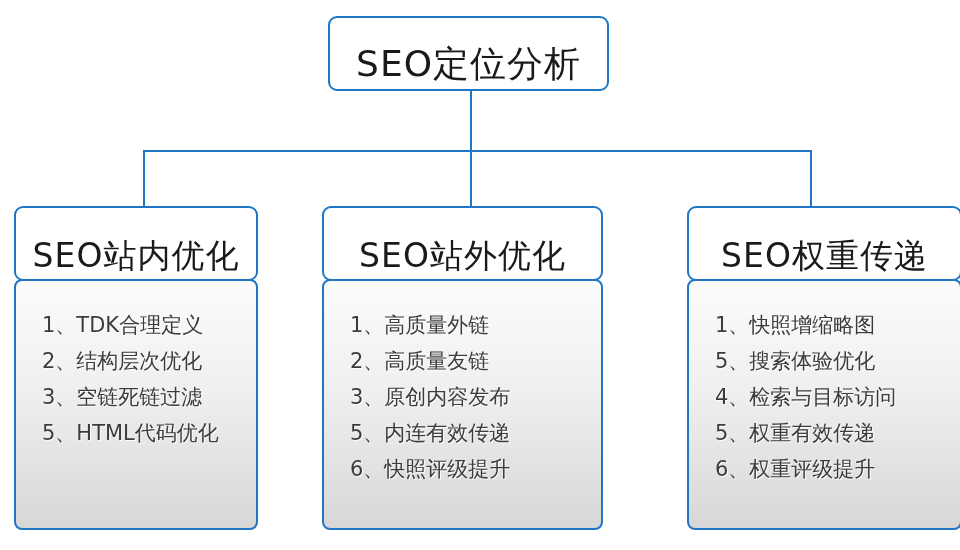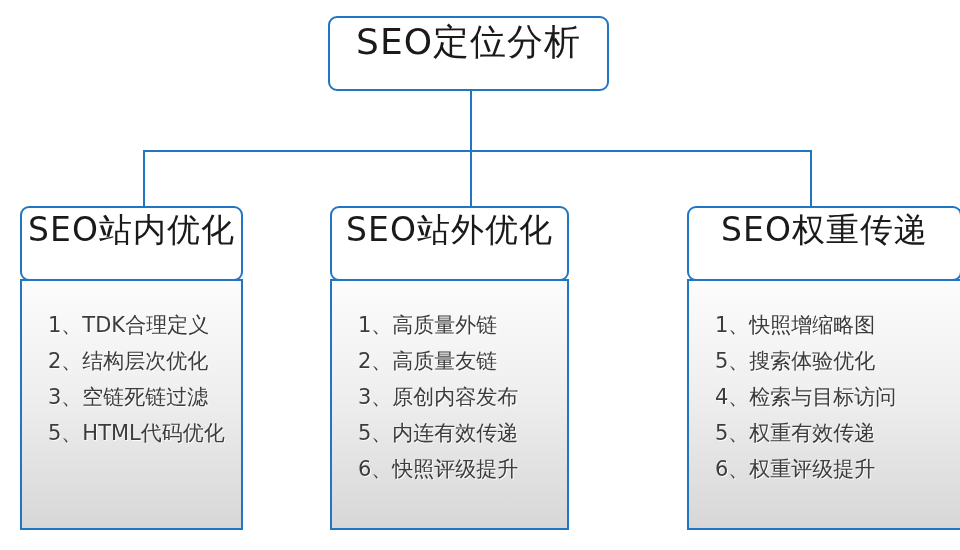--- a/index.html
+++ b/index.html
@@ -16,50 +16,50 @@
     overflow: hidden;
   }
   
   .node {
     position: absolute;
     box-sizing: border-box;
     background: #ffffff;
     border: 2px solid #2176c4;
     border-radius: 9px;
     display: flex;
-    align-items: flex-start;
+    align-items: flex-end;
     justify-content: center;
     color: #1a1a1a;
   }
   .root-node {
     left: 328px;
     top: 16px;
     width: 281px;
     height: 75px;
     font-size: 36px;
     letter-spacing: 1px;
   }
   .branch-header {
     top: 206px;
     height: 75px;
     font-size: 33px;
     letter-spacing: 1px;
     z-index: 2;
   }
-  .col1 { left: 20px;   width: 223px; }
-  .col2 { left: 330px; width: 239px; }
+  .col1 { left: 14px;   width: 244px; }
+  .col2 { left: 322px; width: 281px; }
   .col3 { left: 687px; width: 275px; }
   
   .branch-list {
     position: absolute;
     top: 279px;
     height: 251px;
     box-sizing: border-box;
     border: 2px solid #2176c4;
-    border-radius: 0;
+    border-radius: 8px;
     background: linear-gradient(to bottom, #fcfcfc 0%, #efefef 45%, #d7d7d7 100%);
     padding: 26px 10px 0 26px;
     z-index: 1;
   }
   .list-item {
     font-size: 21px;
     line-height: 36px;
     color: #3c3c3c;
     text-shadow: 1px 1px 0 rgba(255,255,255,0.85);
     white-space: nowrap;

